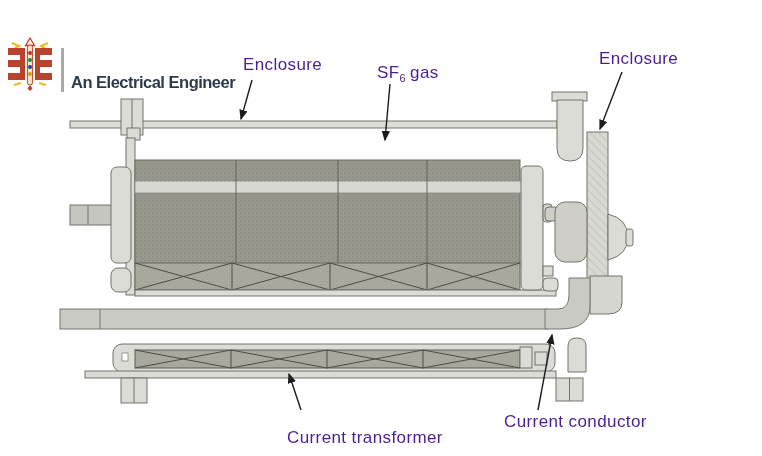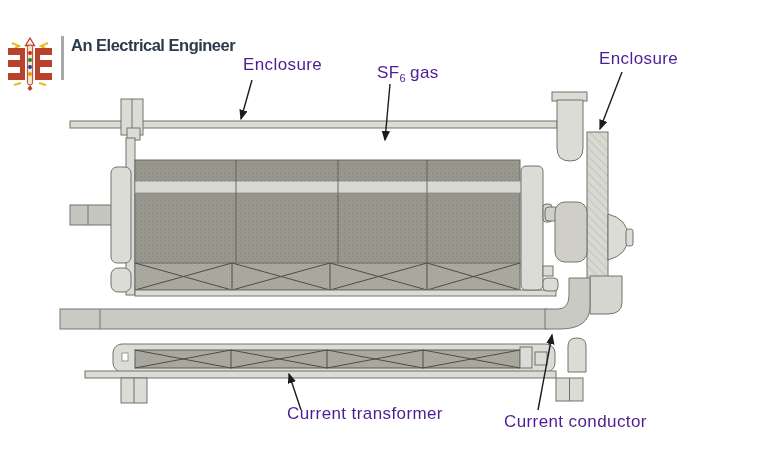--- a/index.html
+++ b/index.html
@@ -1,38 +1,38 @@
 <!DOCTYPE html>
 <html><head>
 <meta charset="utf-8">
 <style>
   html,body{margin:0;padding:0;}
   body{
     width:762px;height:456px;position:relative;background:#ffffff;
     font-family:"Liberation Sans", sans-serif;overflow:hidden;
   }
   
-  .brand{position:absolute;left:6px;top:36px;display:flex;align-items:flex-start;gap:7px;}
+  .brand{position:absolute;left:6px;top:36px;display:flex;align-items:flex-end;gap:7px;}
   .brand-emblem{width:48px;height:56px;flex:0 0 auto;}
   .brand-divider{width:3px;height:44px;background:#a9a9a9;flex:0 0 auto;}
   .brand-text{display:flex;flex-direction:column;justify-content:center;}
   .brand-title{
     font-size:16.5px;font-weight:bold;color:#2d3a4b;letter-spacing:-0.5px;line-height:1.15;
   }
   .brand-site{font-size:12.5px;color:#383838;letter-spacing:-0.2px;margin-top:2px;}
   
   .diagram-svg{position:absolute;left:0;top:0;}
   .diagram-label{
     position:absolute;color:#4c1d95;font-size:17px;letter-spacing:0.4px;white-space:nowrap;
   }
   .diagram-label sub{font-size:11px;}
   #label-enclosure{left:243px;top:55px;}
   #label-sf6{left:377px;top:63px;}
   #label-insulator{left:599px;top:49px;}
-  #label-ct{left:287px;top:404px;}
+  #label-ct{left:287px;top:428px;}
   #label-pc{left:504px;top:412px;}
   .sfx{margin-left:4px;text-align:center;}
 </style>
 </head>
 <body>
 
 <svg class="diagram-svg" width="762" height="456" viewBox="0 0 762 456" xmlns="http://www.w3.org/2000/svg">
   <defs>
     <pattern id="stippleDark" patternUnits="userSpaceOnUse" width="4" height="4">
       <rect width="4" height="4" fill="#98988e"></rect>

